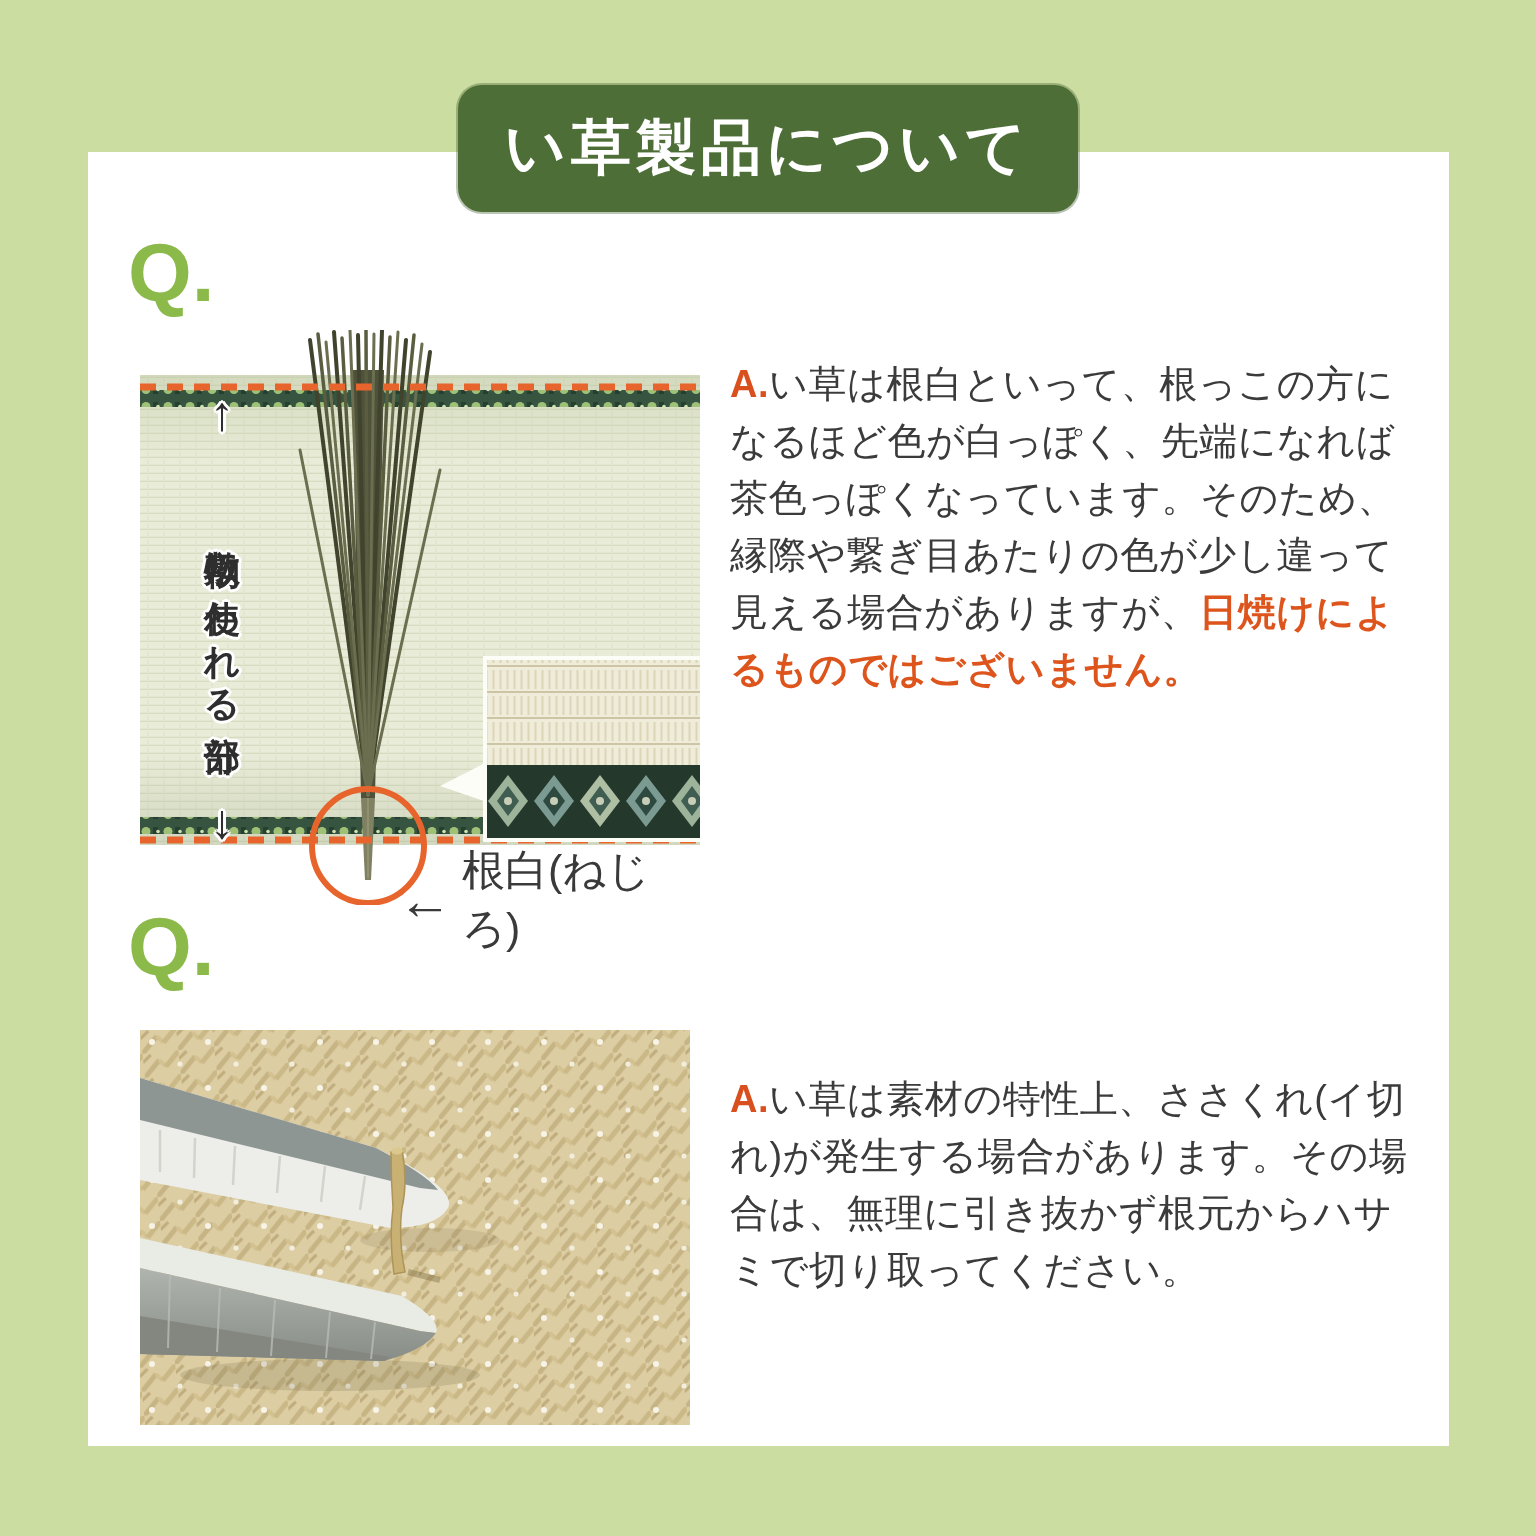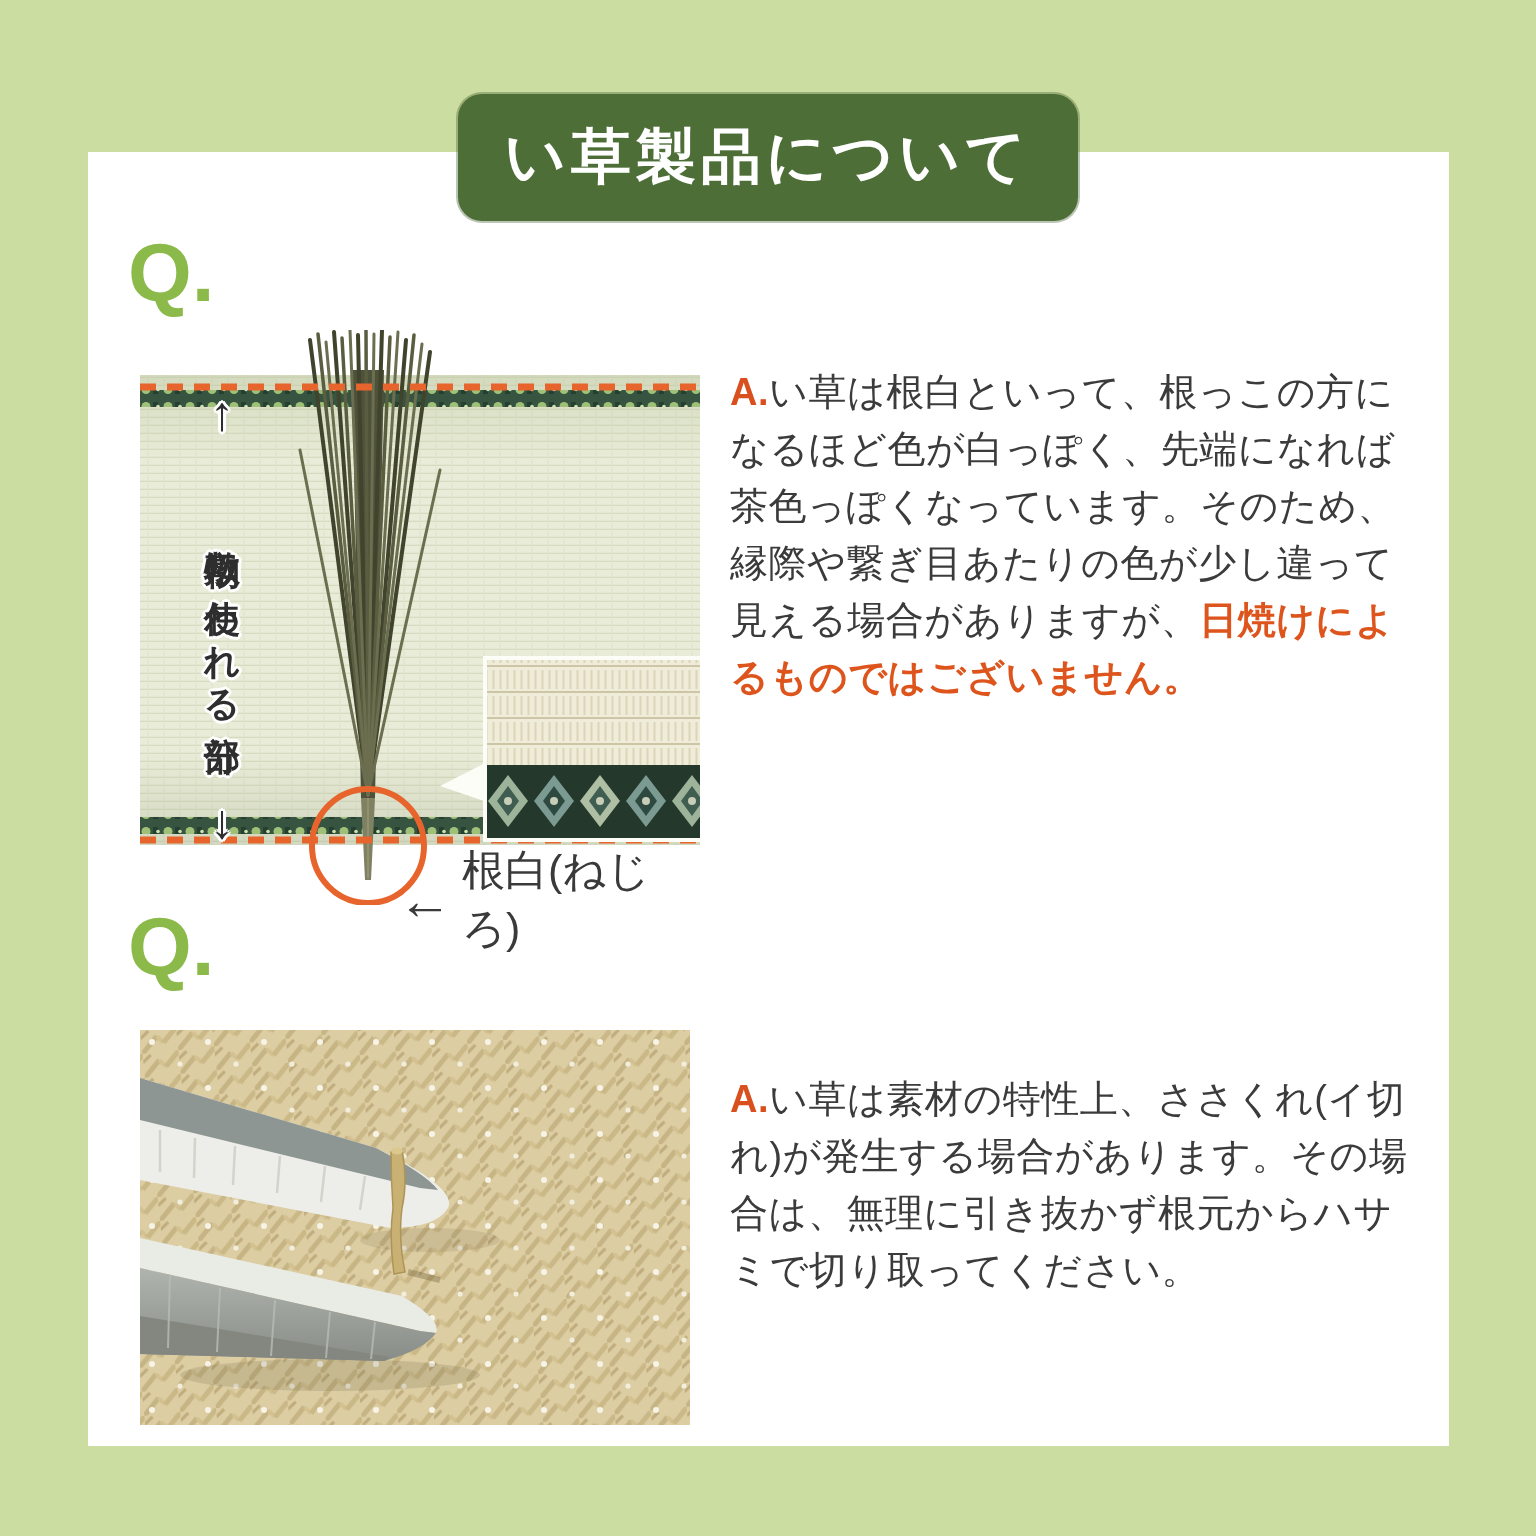--- a/index.html
+++ b/index.html
@@ -3,21 +3,21 @@
 <meta charset="utf-8">
 <style>
   html,body{margin:0;padding:0;}
   .page{
     position:relative;width:1536px;height:1536px;overflow:hidden;
     background:#cbdda0;
     font-family:"Liberation Sans","DejaVu Sans",sans-serif;
   }
   .card{position:absolute;left:88px;top:152px;width:1361px;height:1294px;background:#ffffff;}
   .badge{
-    position:absolute;left:50%;top:94px;transform:translateX(-50%);
+    position:absolute;left:50%;top:85px;transform:translateX(-50%);
     width:620px;height:127px;background:#4d6e37;border-radius:24px;
     display:flex;align-items:center;justify-content:center;
     box-shadow:0 0 0 2px rgba(60,88,42,.35);
   }
   .badge-label{color:#ffffff;font-size:60px;font-weight:bold;letter-spacing:5px;}
   .qheading{position:absolute;left:128px;display:flex;align-items:baseline;white-space:nowrap;}
   .qmark{color:#8cba4a;font-size:82px;font-weight:800;line-height:1;margin-right:4px;}
   .qtext{color:#2f2f2f;font-size:61px;font-weight:800;letter-spacing:0px;}
   #q1{top:232px;}
   #q2{top:906px;}
@@ -42,21 +42,21 @@
   }
   .callout{position:absolute;left:258px;top:512px;display:flex;align-items:center;}
   .callout-arrow{font-size:54px;color:#3a3a3a;line-height:1;margin-right:10px;font-weight:bold;}
   .callout-text{font-size:43px;color:#3a3a3a;font-weight:400;}
 
   .answer{
     position:absolute;left:730px;width:700px;
     color:#3b3b3b;font-size:38px;line-height:57px;font-weight:500;
     letter-spacing:0.5px;
   }
-  #a1{top:364px;}
+  #a1{top:356px;}
   #a2{top:1071px;}
   .answer p{margin:0;}
   .note{margin-top:57px !important;}
   .amark{color:#d9501e;font-weight:bold;}
   .hl{color:#dd551c;font-weight:bold;}
 </style>
 </head>
 <body>
 
 <div class="page">

